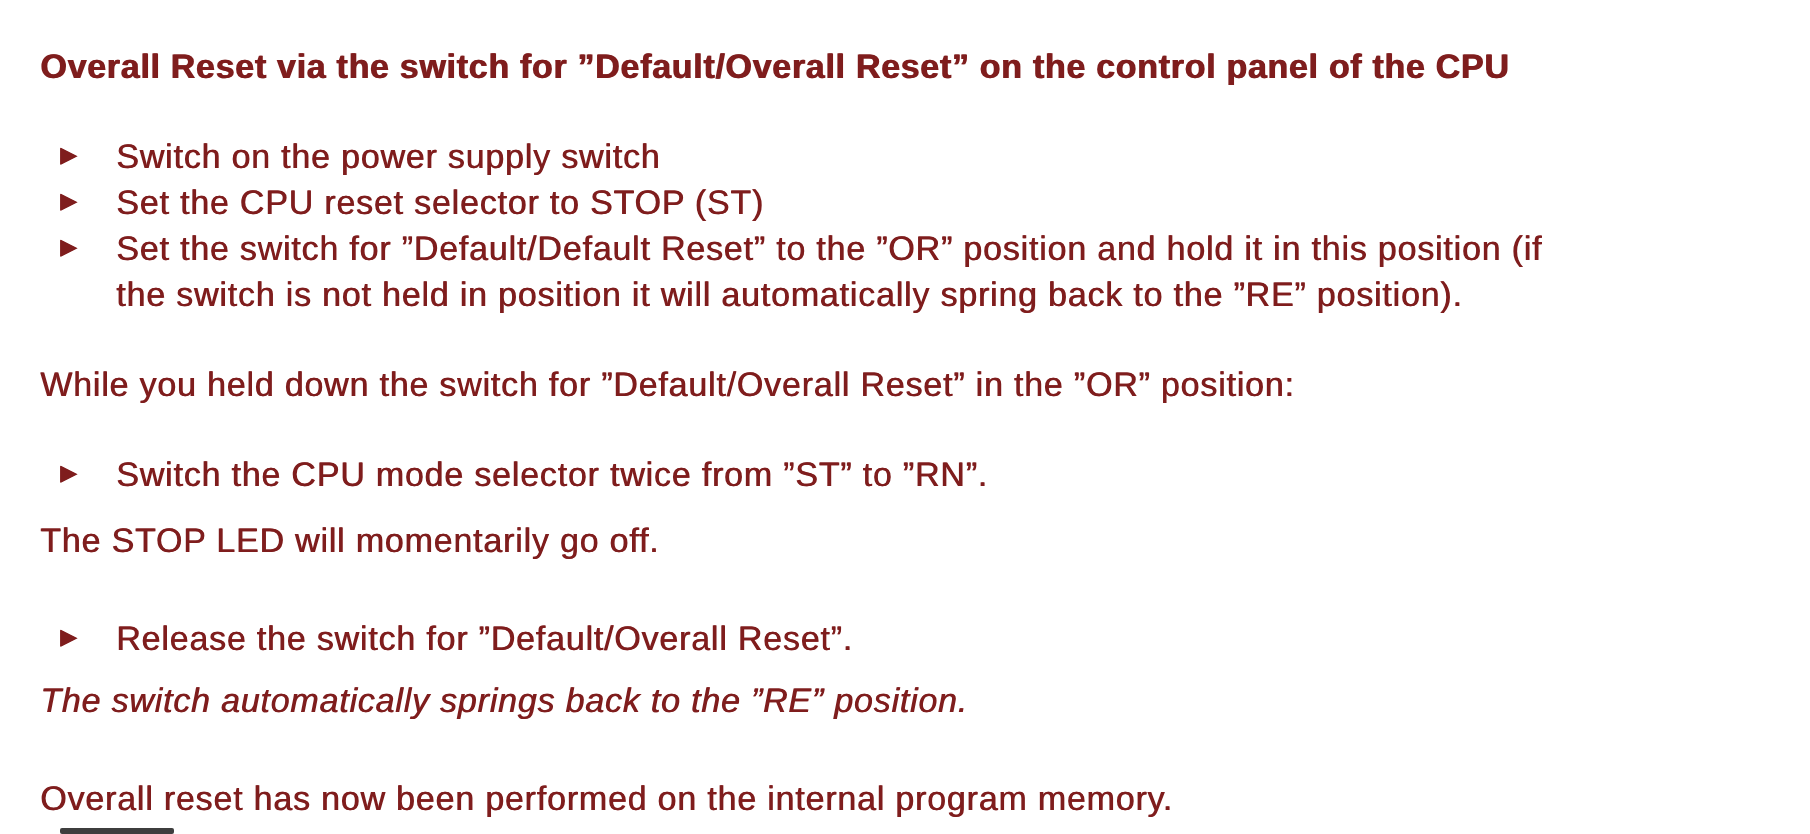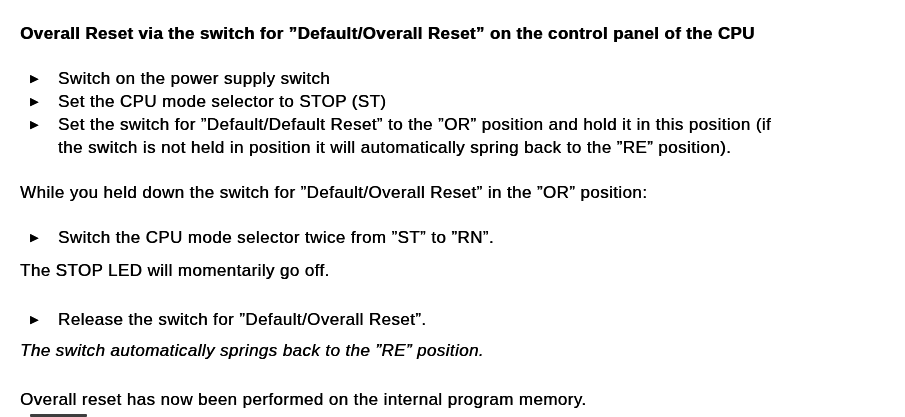--- a/index.html
+++ b/index.html
@@ -2,21 +2,21 @@
 <html><head>
 <meta charset="utf-8">
 <style>
   html, body { margin: 0; padding: 0; background: #ffffff; }
   .page {
     position: relative;
     width: 905px;
     height: 417px;
     overflow: hidden;
     background: #ffffff;
-    color: #000000;
+    color: #7f1d1d;
     font-family: "Liberation Sans", sans-serif;
     font-size: 17px;
     line-height: 23px;
     letter-spacing: 0.4px;
     text-shadow: 0.35px 0 0 currentColor; 
   }
   .content {
     position: absolute;
     top: 0; left: 0;
     width: 100%;
@@ -56,21 +56,21 @@
     border-radius: 1px;
   }
 </style>
 </head>
 <body>
 
 <div class="page">
   <div class="content" id="doc-content">
       <h1 class="heading" style="margin-top: 0px;">Overall Reset via the switch for ”Default/Overall Reset” on the control panel of the CPU</h1>
       <div class="bullet" style="margin-top: 22px;"><span class="marker">▶</span><span><span class="bline">Switch on the power supply switch</span></span></div>
-      <div class="bullet" style="margin-top: 0px;"><span class="marker">▶</span><span><span class="bline">Set the CPU mode selector to STOP (ST)</span></span></div>
+      <div class="bullet" style="margin-top: 0px;"><span class="marker">▶</span><span><span class="bline">Set the CPU reset selector to STOP (ST)</span></span></div>
       <div class="bullet" style="margin-top: 0px;"><span class="marker">▶</span><span><span class="bline">Set the switch for ”Default/Default Reset” to the ”OR” position and hold it in this position (if</span><span class="bline">the switch is not held in position it will automatically spring back to the ”RE” position).</span></span></div>
       <p class="para" style="margin-top: 22px;">While you held down the switch for ”Default/Overall Reset” in the ”OR” position:</p>
       <div class="bullet" style="margin-top: 22px;"><span class="marker">▶</span><span><span class="bline">Switch the CPU mode selector twice from ”ST” to ”RN”.</span></span></div>
       <p class="para" style="margin-top: 10px;">The STOP LED will momentarily go off.</p>
       <div class="bullet" style="margin-top: 26px;"><span class="marker">▶</span><span><span class="bline">Release the switch for ”Default/Overall Reset”.</span></span></div>
       <p class="para" style="margin-top: 8px; font-style: italic;">The switch automatically springs back to the ”RE” position.</p>
       <p class="para" style="margin-top: 26px;">Overall reset has now been performed on the internal program memory.</p>
     </div>
   <div class="scan-artifact"></div>
 </div>

